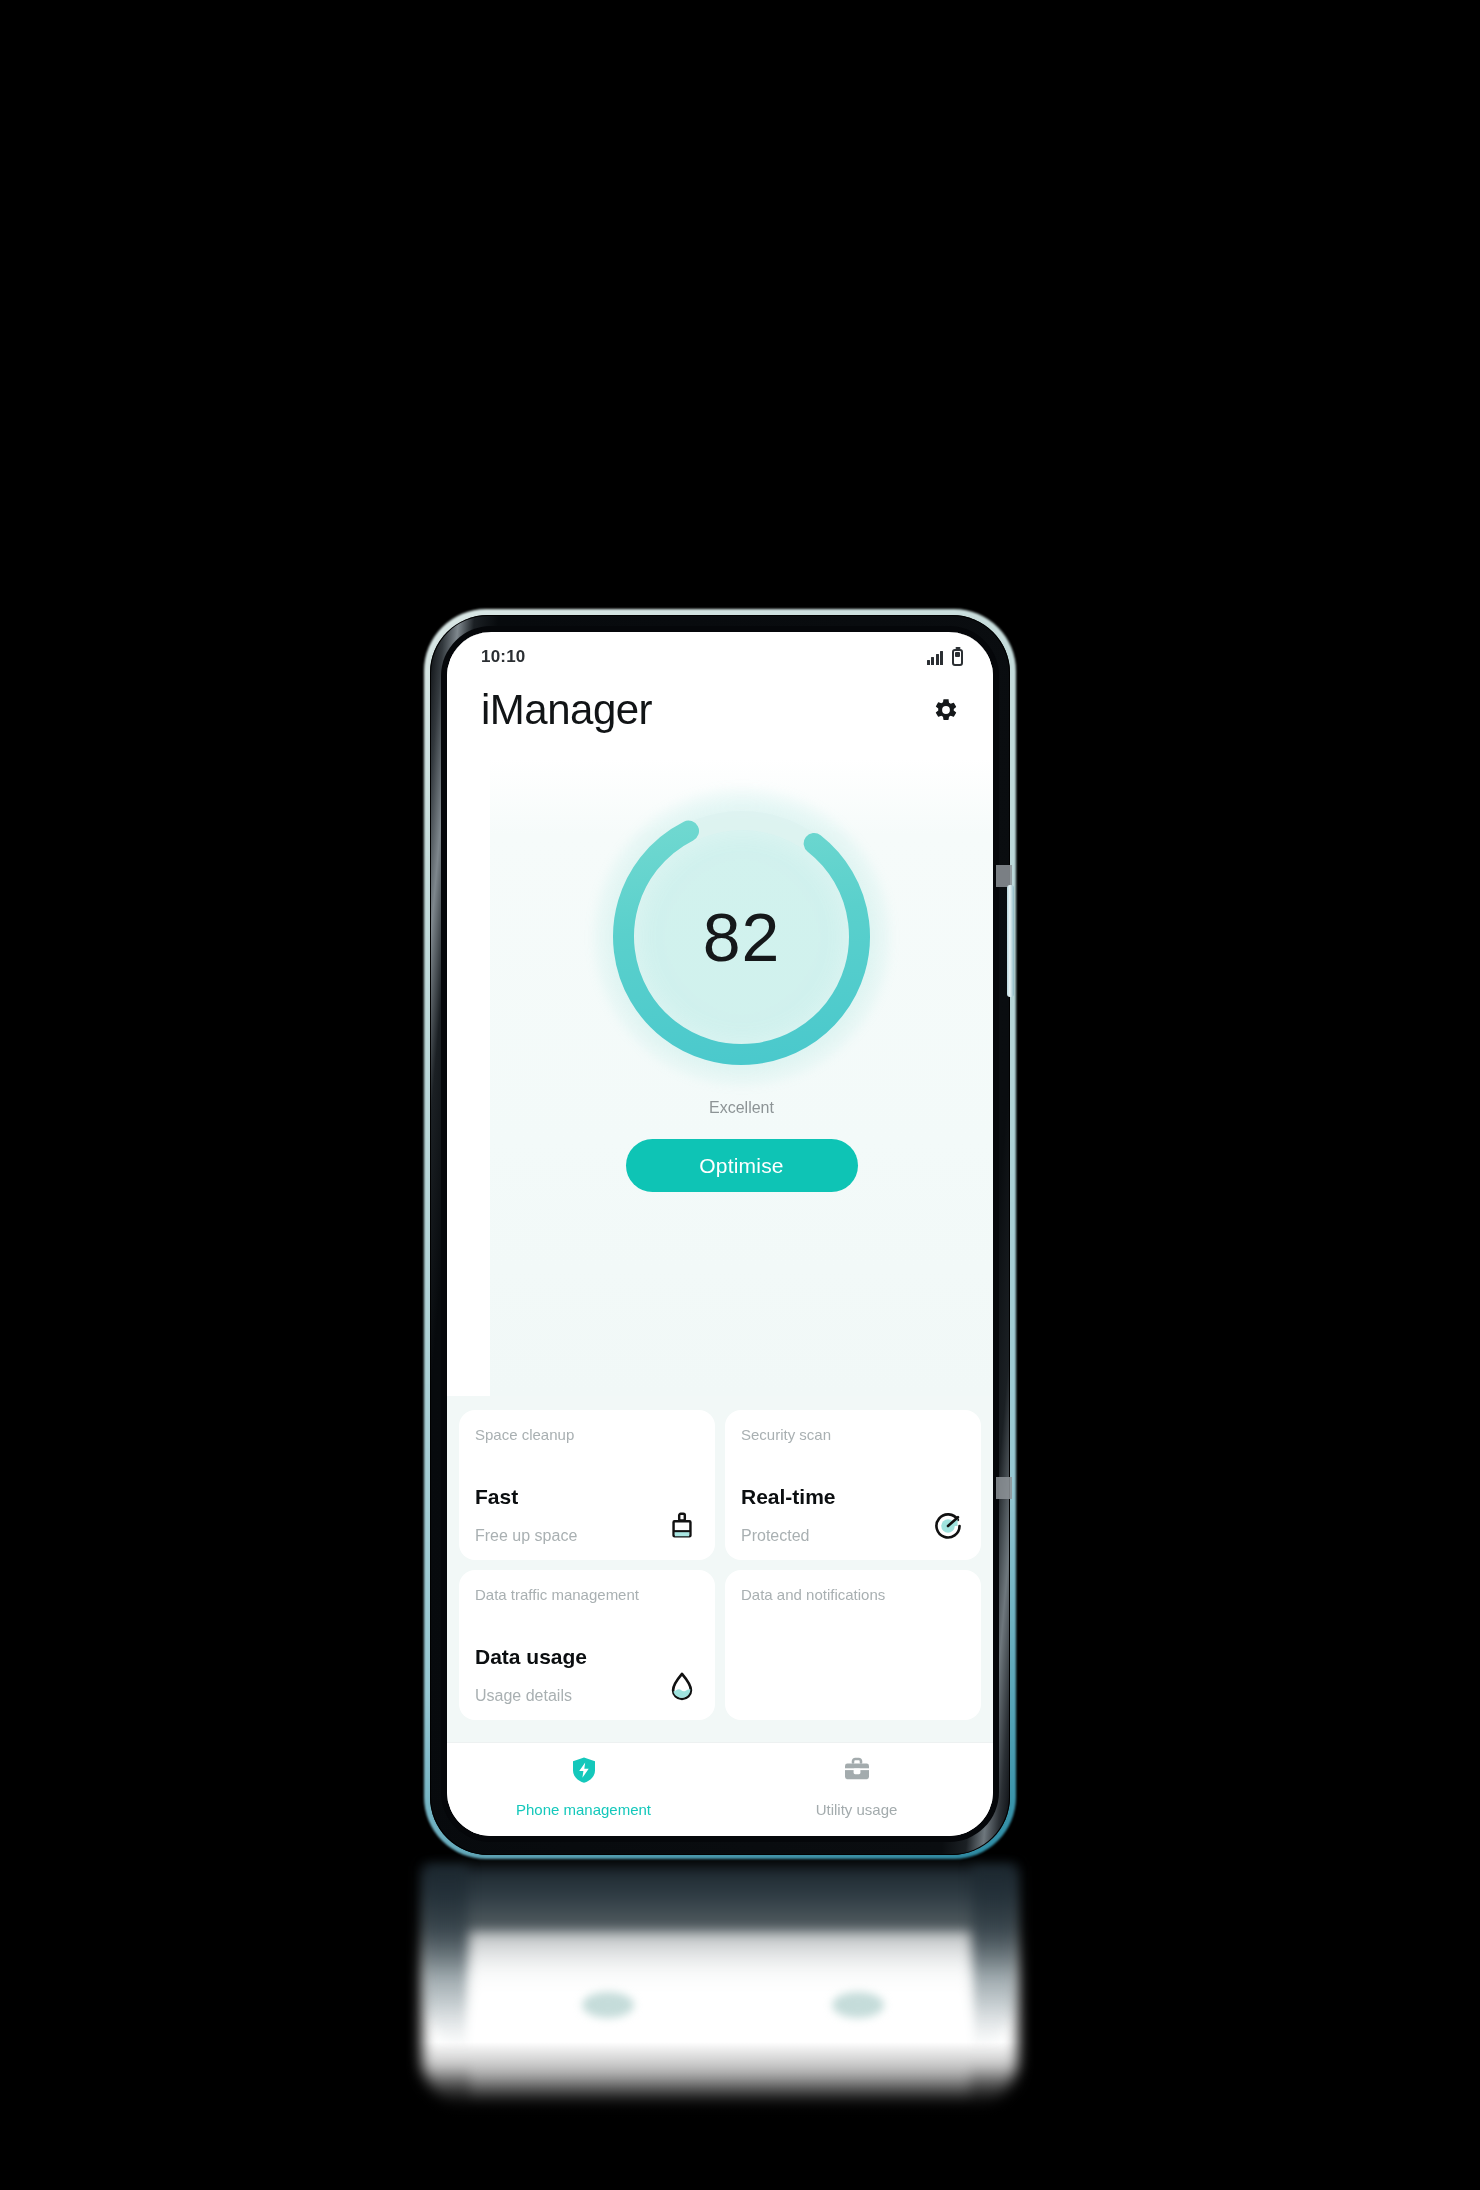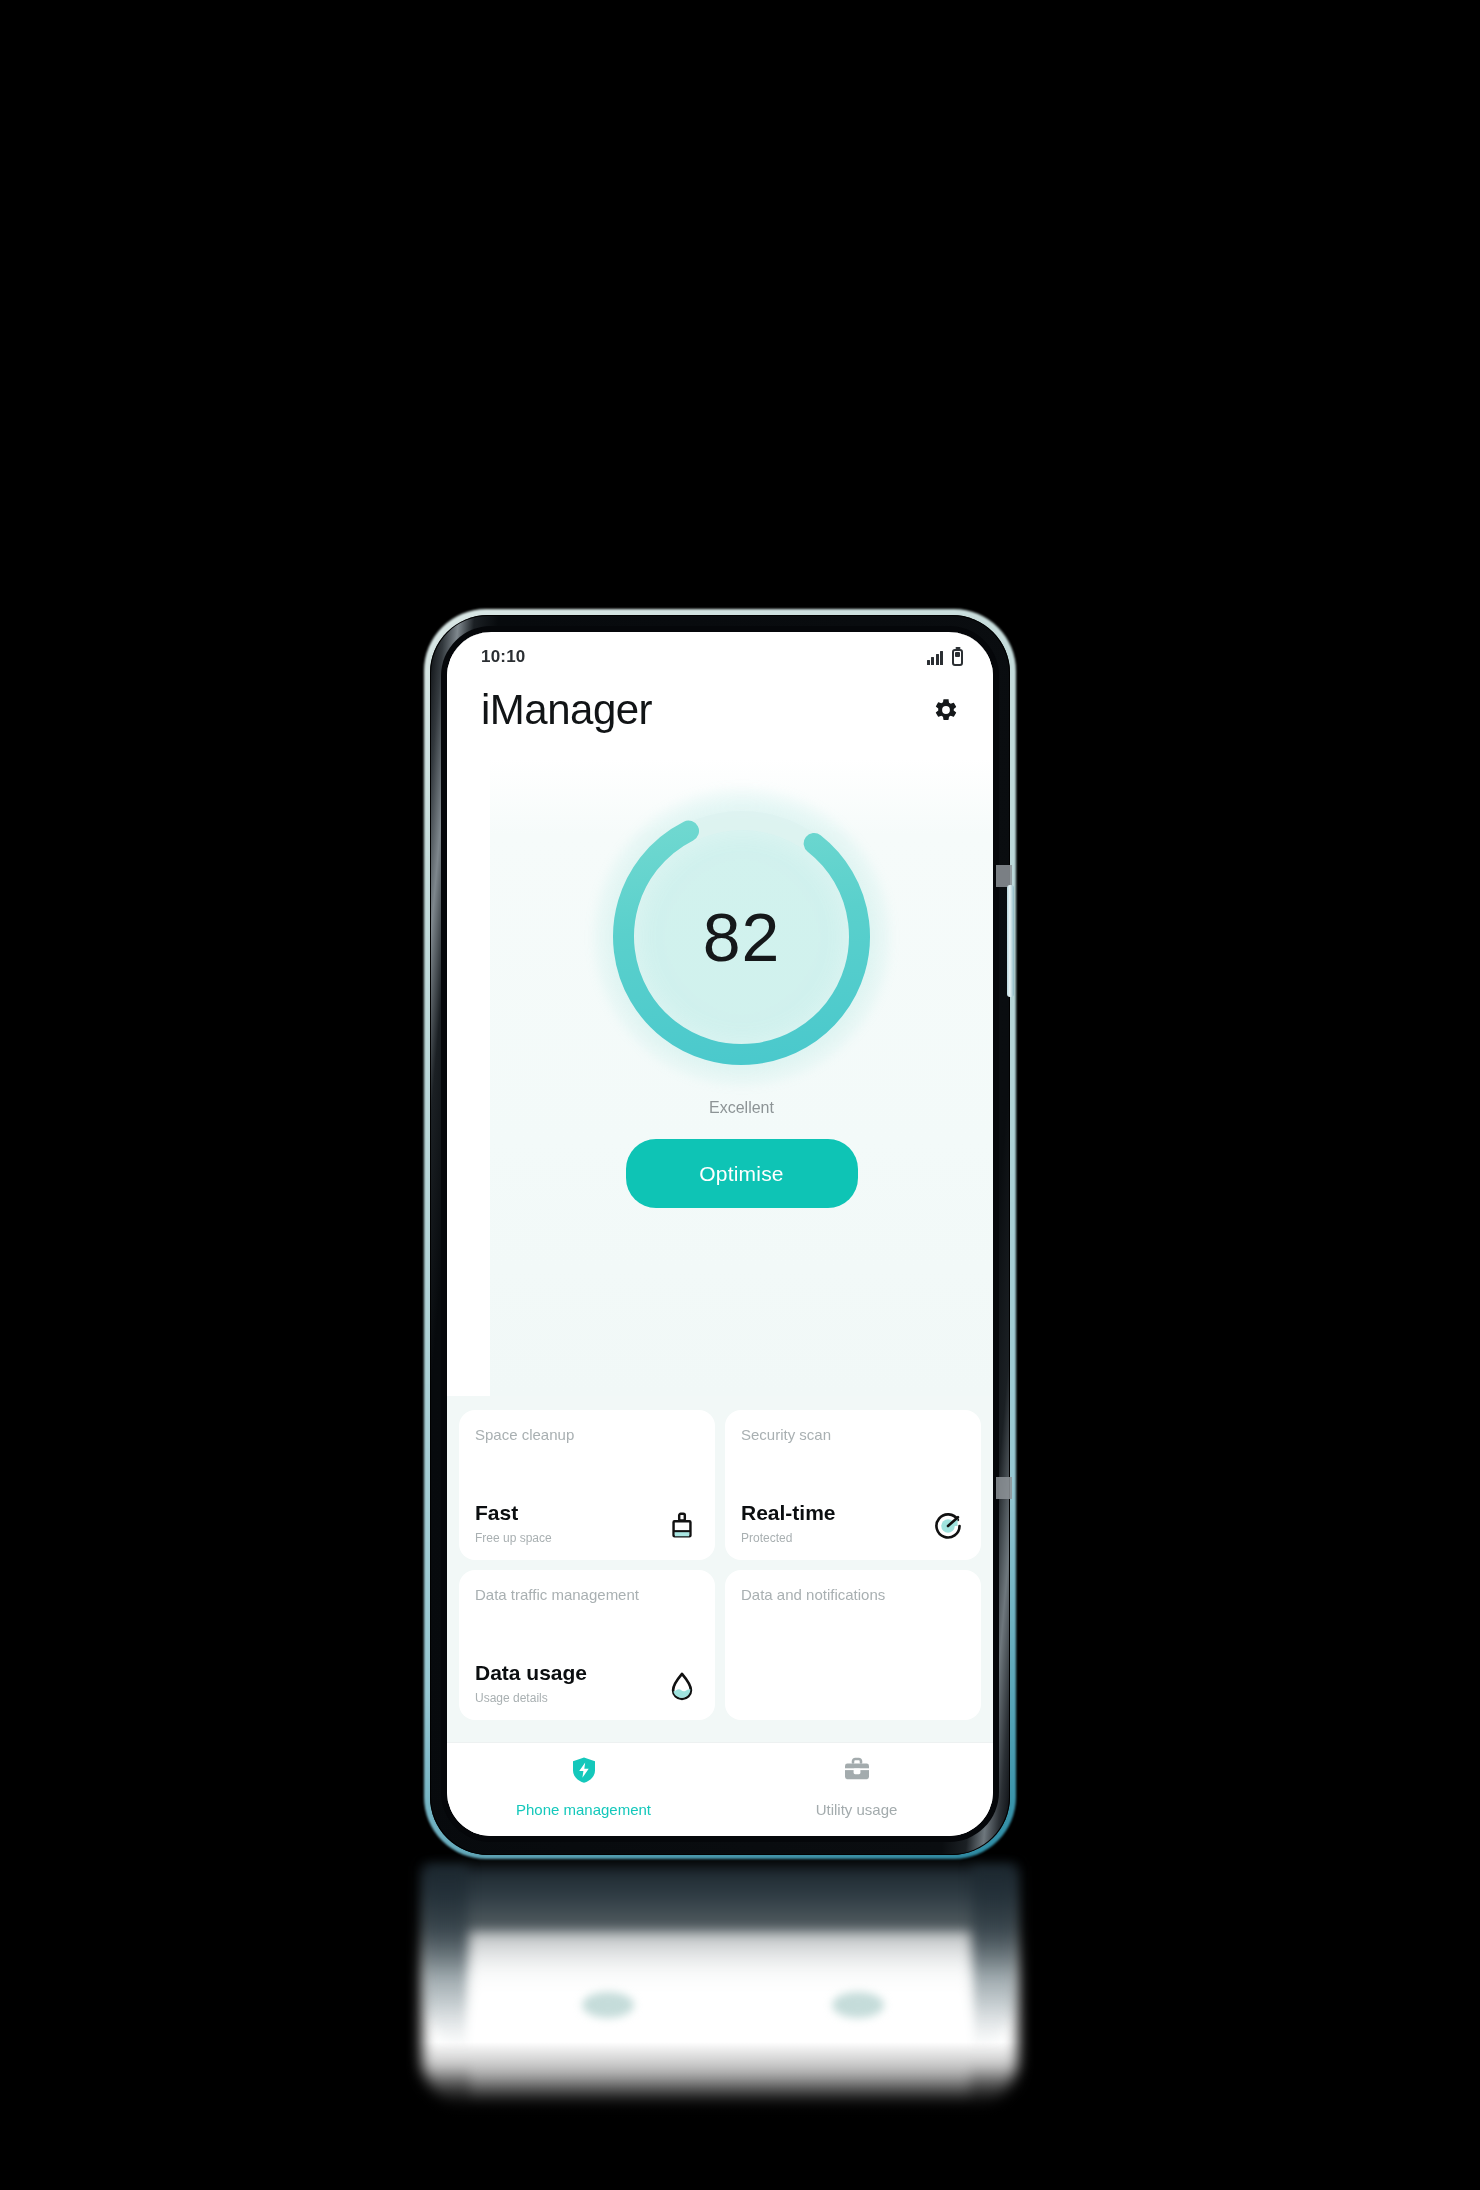--- a/index.html
+++ b/index.html
@@ -268,21 +268,21 @@
     z-index: 3;
   }
   .status-label {
     margin-top: 10px;
     font-size: 16px;
     color: #8d9496;
   }
   .optimise {
     margin-top: 22px;
     width: 232px;
-    height: 69px;
+    height: 53px;
     border-radius: 30px;
     background: #0ec4b5;
     color: #ffffff;
     font-size: 21px;
     display: flex;
     align-items: center;
     justify-content: center;
     border: none;
     letter-spacing: .2px;
   }
@@ -320,23 +320,23 @@
     flex: 1 1 auto;
   }
   .card-texts { display:flex; flex-direction: column; }
   .card-title {
     font-size: 21px;
     font-weight: bold;
     color: #0b0e10;
     line-height: 1.15;
   }
   .card-sub {
-    font-size: 12px;
+    font-size: 16px;
     color: #a9b0b2;
-    margin-top: 6px;
+    margin-top: 18px;
     white-space: nowrap;
   }
   .card-icon {
     width: 34px; height: 34px;
     flex: 0 0 auto;
     display:flex; align-items:center; justify-content:center;
     margin-bottom: 2px;
   }
 
   

